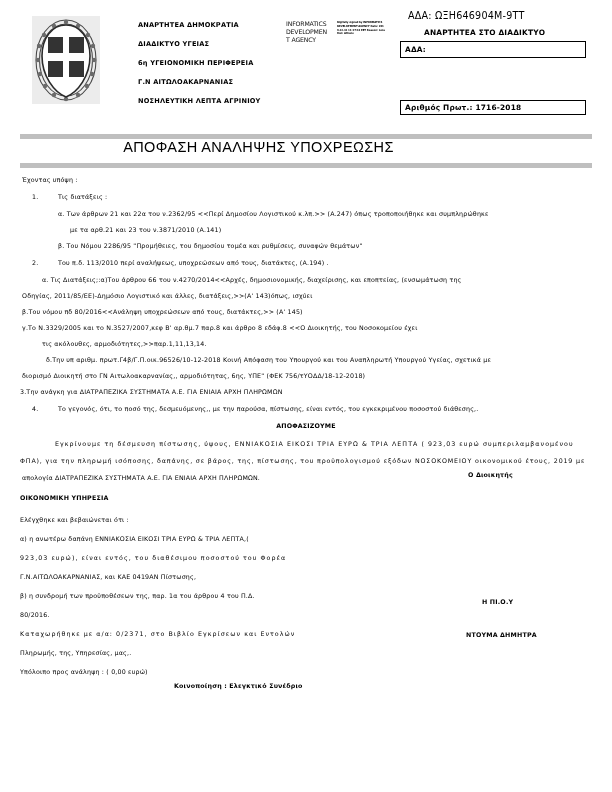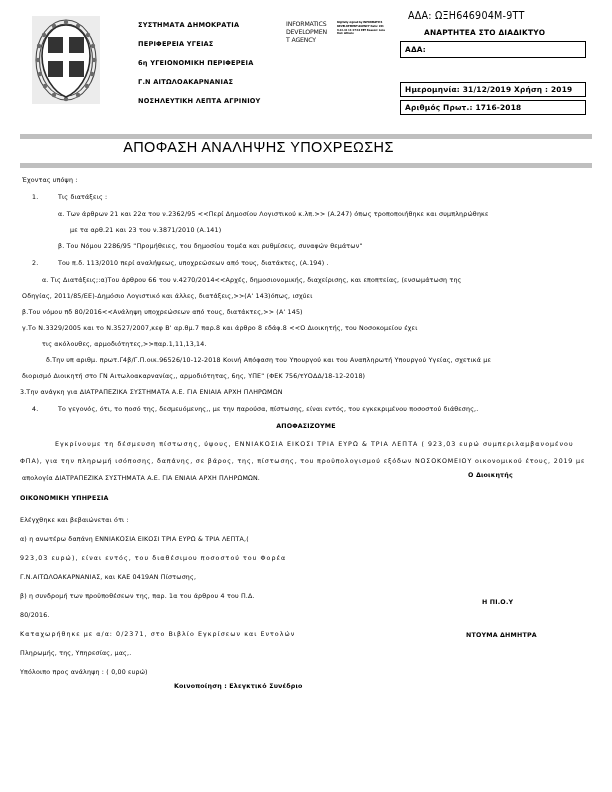--- a/index.html
+++ b/index.html
@@ -174,40 +174,39 @@
         <g fill="#333333">
           <rect x="16" y="21" width="15" height="16"></rect>
           <rect x="37" y="21" width="15" height="16"></rect>
           <rect x="16" y="45" width="15" height="16"></rect>
           <rect x="37" y="45" width="15" height="16"></rect>
         </g>
       </svg>
     </div>
 
     <div class="org-block">
-      <div class="org-line">ΣΥΣΤΗΜΑΤΑ ΔΗΜΟΚΡΑΤΙΑ</div>
-      <div class="org-line">ΠΕΡΙΦΕΡΕΙΑ ΥΓΕΙΑΣ</div>
+      <div class="org-line">ΑΝΑΡΤΗΤΕΑ ΔΗΜΟΚΡΑΤΙΑ</div>
+      <div class="org-line">ΔΙΑΔΙΚΤΥΟ ΥΓΕΙΑΣ</div>
       <div class="org-line">6η ΥΓΕΙΟΝΟΜΙΚΗ ΠΕΡΙΦΕΡΕΙΑ</div>
       <div class="org-line">Γ.Ν ΑΙΤΩΛΟΑΚΑΡΝΑΝΙΑΣ</div>
       <div class="org-line">ΝΟΣΗΛΕΥΤΙΚΗ ΛΕΠΤΑ ΑΓΡΙΝΙΟΥ</div>
     </div>
 
     <div class="ida-logo">
       <div>INFORMATICS</div>
       <div>DEVELOPMEN</div>
       <div>T AGENCY</div>
     </div>
 
     <div class="sigblock">Digitally signed by INFORMATICS DEVELOPMENT AGENCY Date: 2019.12.31 11:17:33 EET Reason: Location: Athens</div>
 
     <div class="ada-code">ΑΔΑ: ΩΞΗ646904Μ-9ΤΤ</div>
     <div class="anartitea">ΑΝΑΡΤΗΤΕΑ ΣΤΟ ΔΙΑΔΙΚΤΥΟ</div>
 
     <div class="box" id="box-ada">ΑΔΑ:</div>
-    <div class="box" id="box-date">Ημερομηνία: 31/12/2019 Χρήση : 2019</div>
     <div class="box" id="box-protocol">Αριθμός Πρωτ.: 1716-2018</div>
   </div>
 
   <div class="rule" id="rule-top"></div>
   <div class="doc-title">ΑΠΟΦΑΣΗ ΑΝΑΛΗΨΗΣ ΥΠΟΧΡΕΩΣΗΣ</div>
   <div class="rule" id="rule-bottom"></div>
 
   <div class="body">
 
     <div class="ln" style="left:22px; top:4px;">Έχοντας υπόψη :</div>

